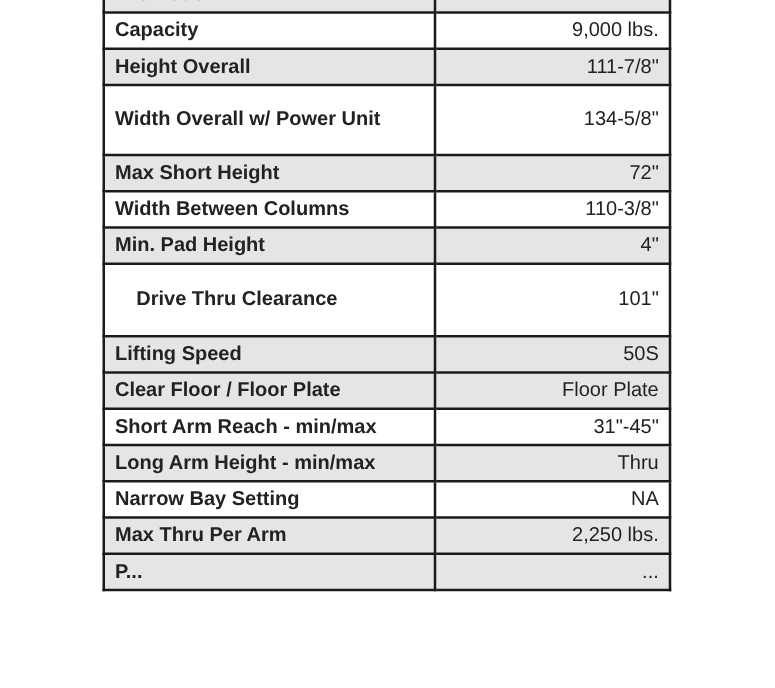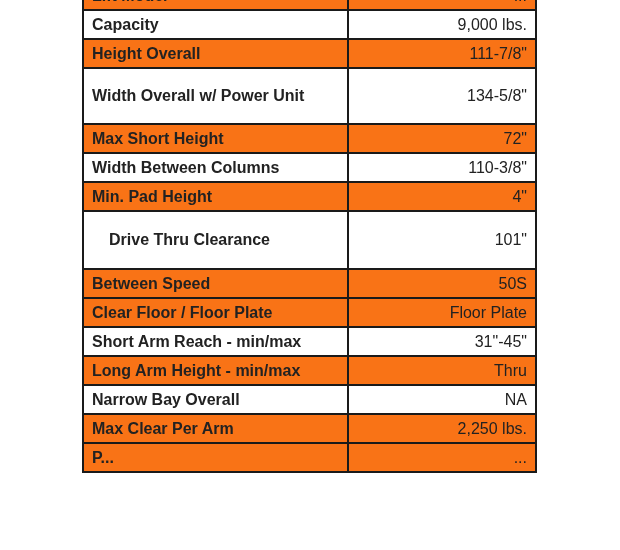--- a/index.html
+++ b/index.html
@@ -32,21 +32,21 @@
   }
   .spec-table td.label {
     width: 247px;
     font-weight: bold;
     text-align: left;
   }
   .spec-table td.value {
     text-align: right;
     font-weight: normal;
   }
-  .spec-table tr.shade td { background: #f97316; }
+  .spec-table tr.shade td { background: #e5e5e5; }
   .spec-table tr.plain td { background: #ffffff; }
   .spec-table tr.h31 td { height: 27px; margin-left: 39px; }
   .spec-table tr.h58 td { height: 54px; }
   .spec-table tr.h60 td { height: 56px; padding-left: 25px; }
   .spec-table tr.h31top td { height: 27px; }
 </style>
 </head>
 <body>
 
 <table class="spec-table">
@@ -77,41 +77,41 @@
     </tr>
     <tr class="shade h31">
       <td class="label">Min. Pad Height</td>
       <td class="value">4"</td>
     </tr>
     <tr class="plain h60">
       <td class="label">Drive Thru Clearance</td>
       <td class="value">101"</td>
     </tr>
     <tr class="shade h31">
-      <td class="label">Between Speed</td>
+      <td class="label">Lifting Speed</td>
       <td class="value">50S</td>
     </tr>
     <tr class="shade h31">
       <td class="label">Clear Floor / Floor Plate</td>
       <td class="value">Floor Plate</td>
     </tr>
     <tr class="plain h31">
       <td class="label">Short Arm Reach - min/max</td>
       <td class="value">31"-45"</td>
     </tr>
     <tr class="shade h31">
       <td class="label">Long Arm Height - min/max</td>
       <td class="value">Thru</td>
     </tr>
     <tr class="plain h31">
-      <td class="label">Narrow Bay Overall</td>
+      <td class="label">Narrow Bay Setting</td>
       <td class="value">NA</td>
     </tr>
     <tr class="shade h31">
-      <td class="label">Max Clear Per Arm</td>
+      <td class="label">Max Thru Per Arm</td>
       <td class="value">2,250 lbs.</td>
     </tr>
     <tr class="shade h31">
       <td class="label">P...</td>
       <td class="value">...</td>
     </tr>
   </tbody>
 </table>
 
 </body></html>

